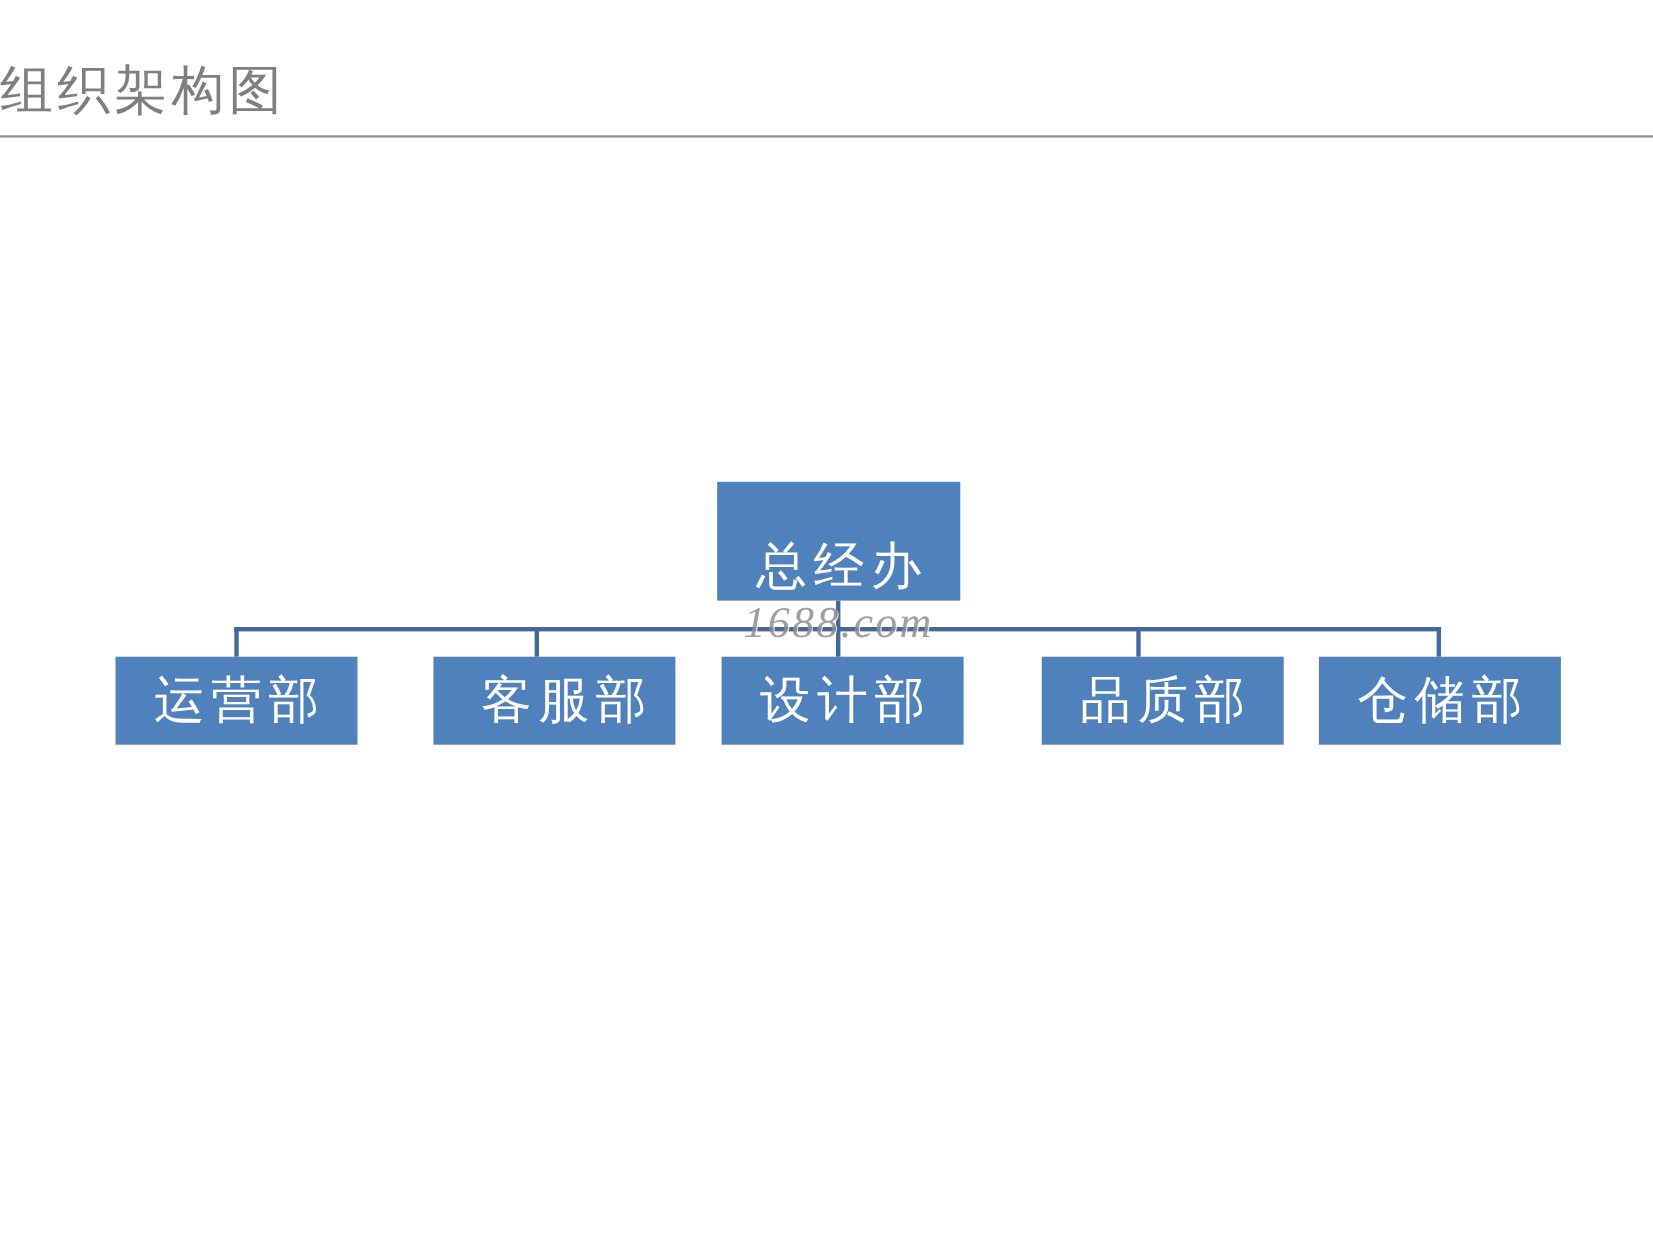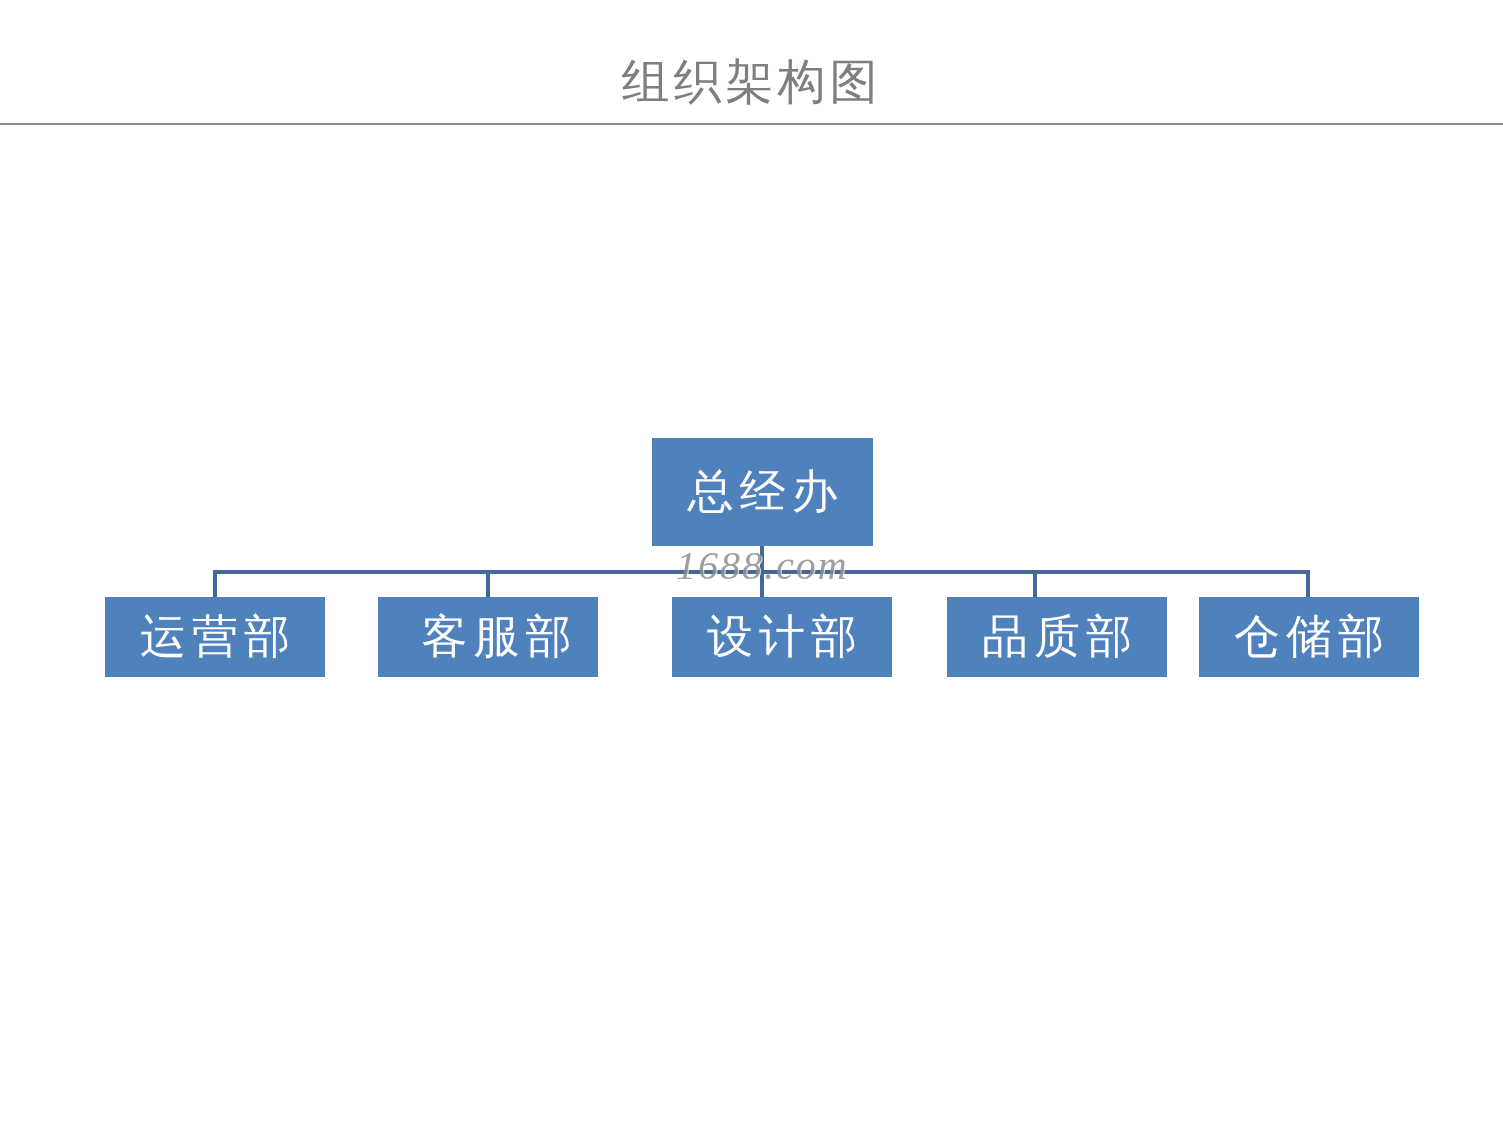--- a/index.html
+++ b/index.html
@@ -16,21 +16,21 @@
     position:relative;
     width:1503px;height:1129px;
     background:var(--canvas-bg);
     overflow:hidden;
     font-family:"Liberation Serif","DejaVu Serif",serif;
   }
   .title{
     position:absolute;
     top:50px;left:0;right:0;
     margin:0;
-    text-align:center;
+    text-align:left;
     font-size:48px;
     font-weight:400;
     letter-spacing:4px;
     color:var(--title-text);
     font-family:"Liberation Serif","DejaVu Serif",serif;
   }
   .divider{
     position:absolute;
     top:123px;left:0;
     width:100%;height:2px;
@@ -46,25 +46,25 @@
     z-index:2;
   }
   .org-box .label{
     color:var(--box-text);
     font-size:46px;
     letter-spacing:6px;
     margin-left:6px; 
     white-space:nowrap;
     font-family:"Liberation Serif","DejaVu Serif",serif;
   }
-  .root-box{left:652px;top:438px;width:221px;height:108px;}
+  .root-box{left:652px;top:438px;width:221px;height:108px;align-items:flex-end;}
   .child-box{top:597px;width:220px;height:80px;}
   .child-0{left:105px;}
-  .child-1{left:378px;padding-left:17px;}
-  .child-2{left:672px;}
+  .child-1{left:394px;padding-left:17px;}
+  .child-2{left:656px;}
   .child-3{left:947px;}
   .child-4{left:1199px;}
   .line{
     position:absolute;
     background:var(--connector);
     z-index:1;
   }
   .line-root-drop{left:760px;top:546px;width:4px;height:51px;}
   .line-horizontal{left:213px;top:570px;width:1097px;height:4px;}
   .line-stub{top:570px;width:4px;height:27px;}

